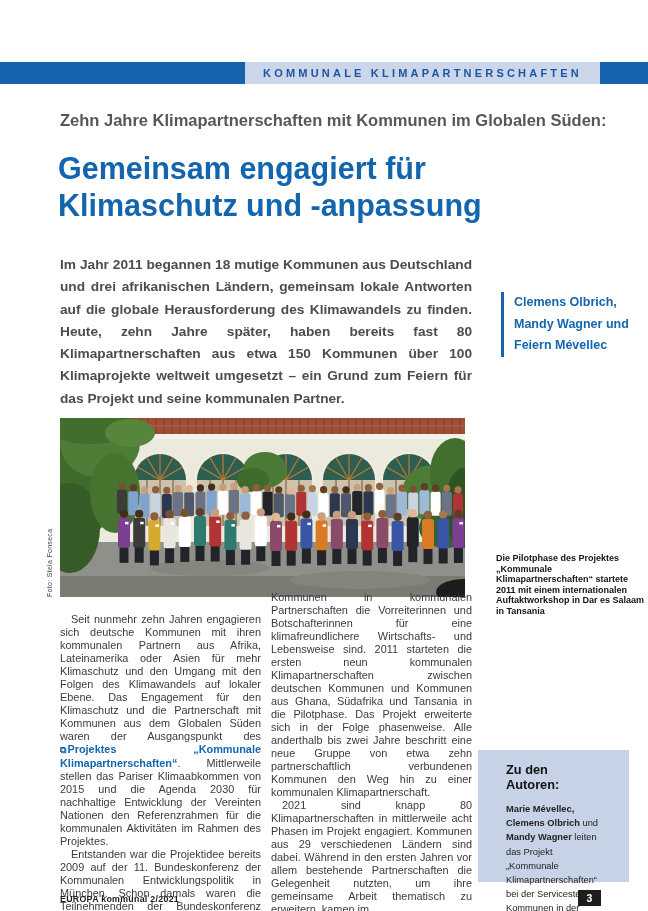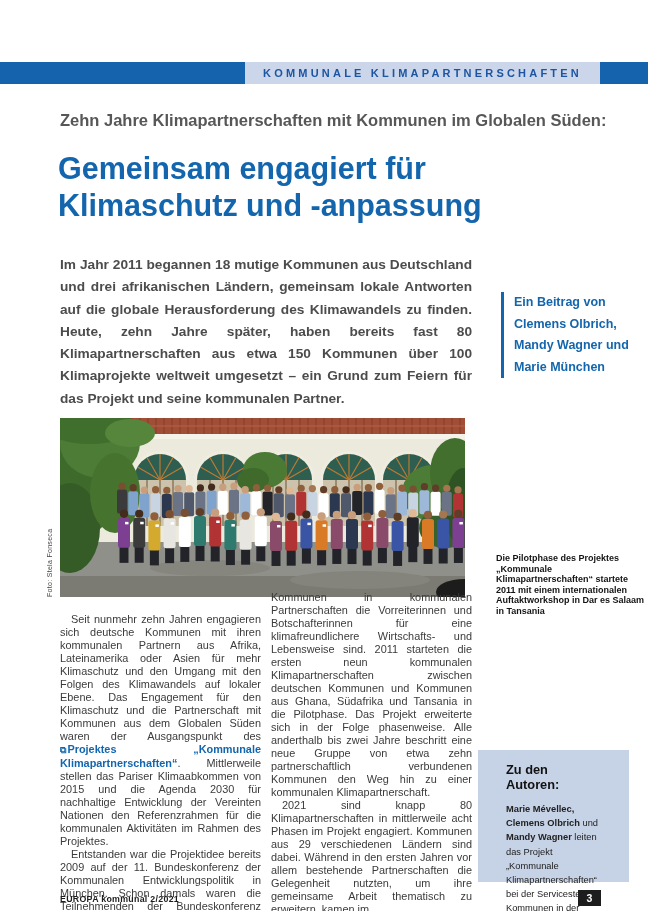--- a/index.html
+++ b/index.html
@@ -59,24 +59,23 @@
 
   <div class="kicker">Zehn Jahre Klimapartnerschaften mit Kommunen im Globalen Süden:</div>
   <div class="headline">
     <div>Gemeinsam engagiert für</div>
     <div>Klimaschutz und -anpassung</div>
   </div>
 
   <div class="standfirst">Im Jahr 2011 begannen 18 mutige Kommunen aus Deutschland und drei afrikanischen Ländern, gemeinsam lokale Antworten auf die globale Herausforderung des Klimawandels zu finden. Heute, zehn Jahre später, haben bereits fast 80 Klimapartnerschaften aus etwa 150 Kommunen über 100 Klimaprojekte weltweit umgesetzt – ein Grund zum Feiern für das Projekt und seine kommunalen Partner.</div>
 
   <div class="byline">
-    <div>Ein Beitrag von</div>
     <div>Clemens Olbrich,</div>
     <div>Mandy Wagner und</div>
-    <div>Marie München</div>
+    <div>Feiern Mévellec</div>
   </div>
 
   <svg class="photo" viewBox="0 0 405 179" preserveAspectRatio="none" xmlns="http://www.w3.org/2000/svg">
     <rect x="0" y="0" width="405" height="179" fill="#ece9dd"></rect>
     <g id="roof">
         <rect x="45" y="0" width="360" height="16" fill="#a04e36"></rect>
         <line x1="48" y1="0" x2="48" y2="16" stroke="#7e3a28" stroke-width="0.8"></line>
         <line x1="56" y1="0" x2="56" y2="16" stroke="#7e3a28" stroke-width="0.8"></line>
         <line x1="64" y1="0" x2="64" y2="16" stroke="#7e3a28" stroke-width="0.8"></line>
         <line x1="72" y1="0" x2="72" y2="16" stroke="#7e3a28" stroke-width="0.8"></line>

